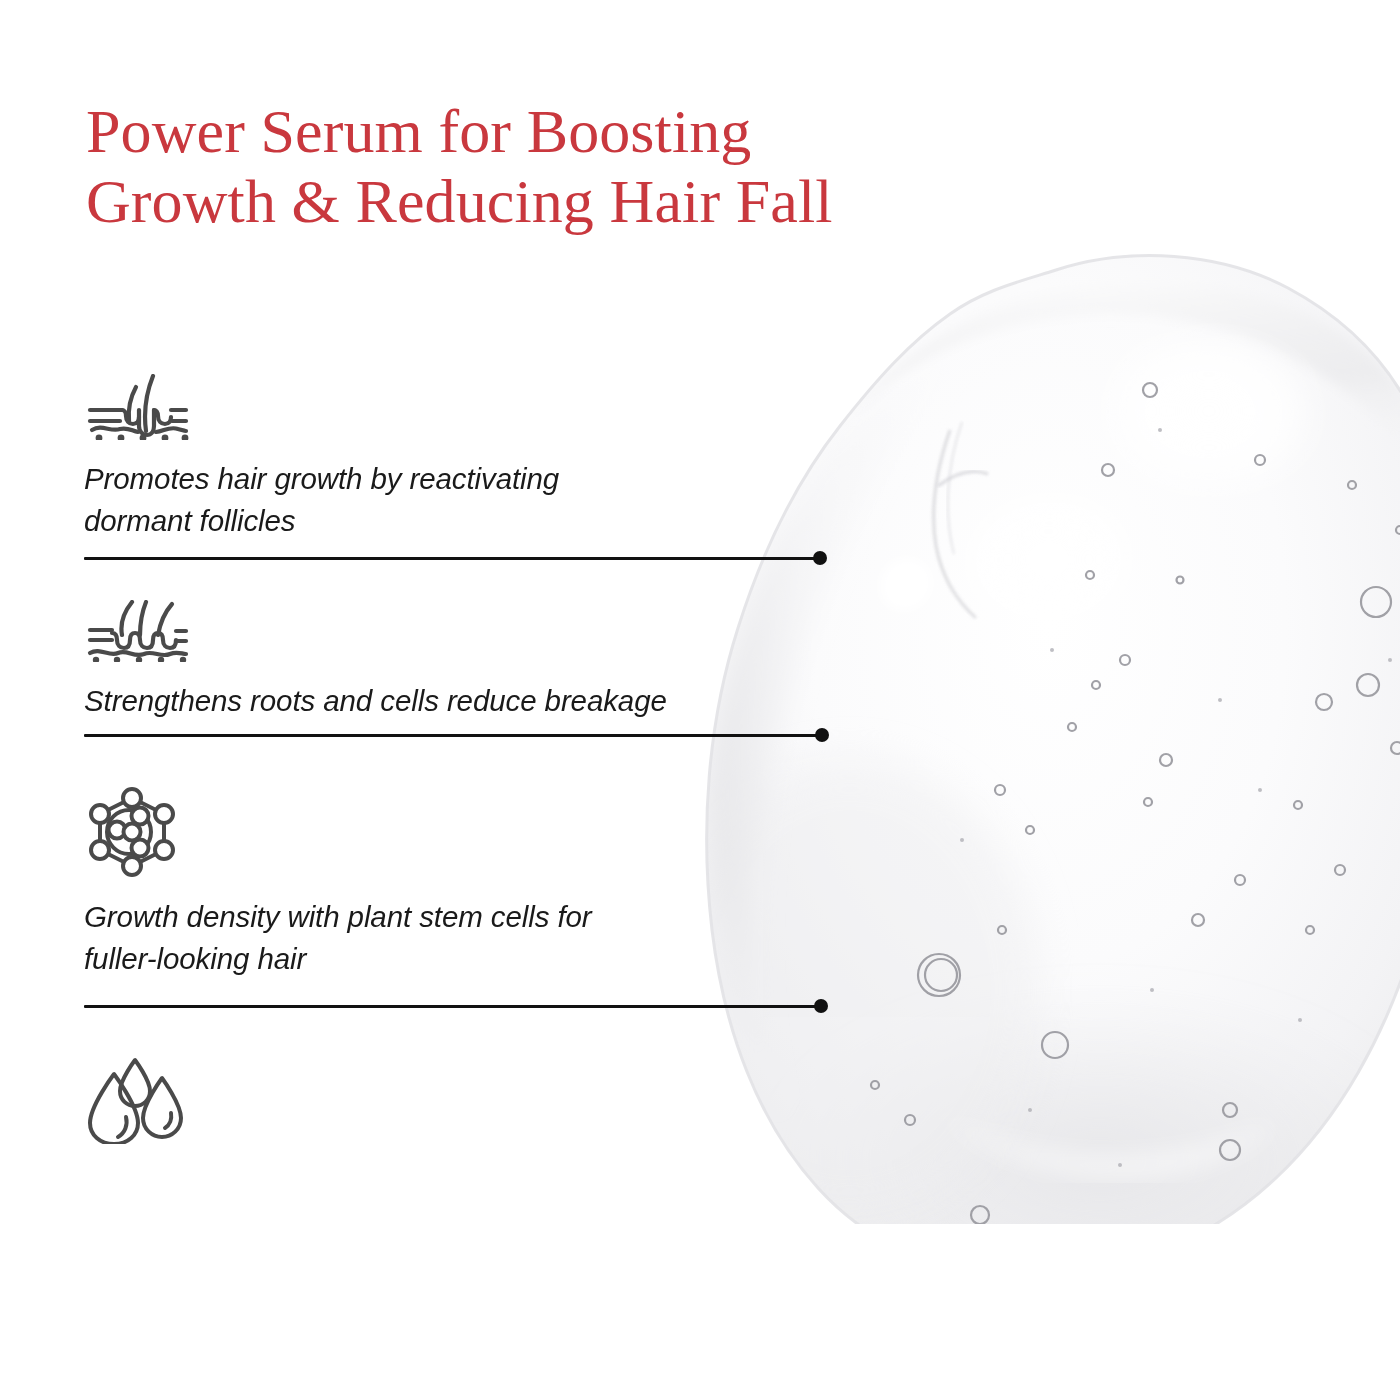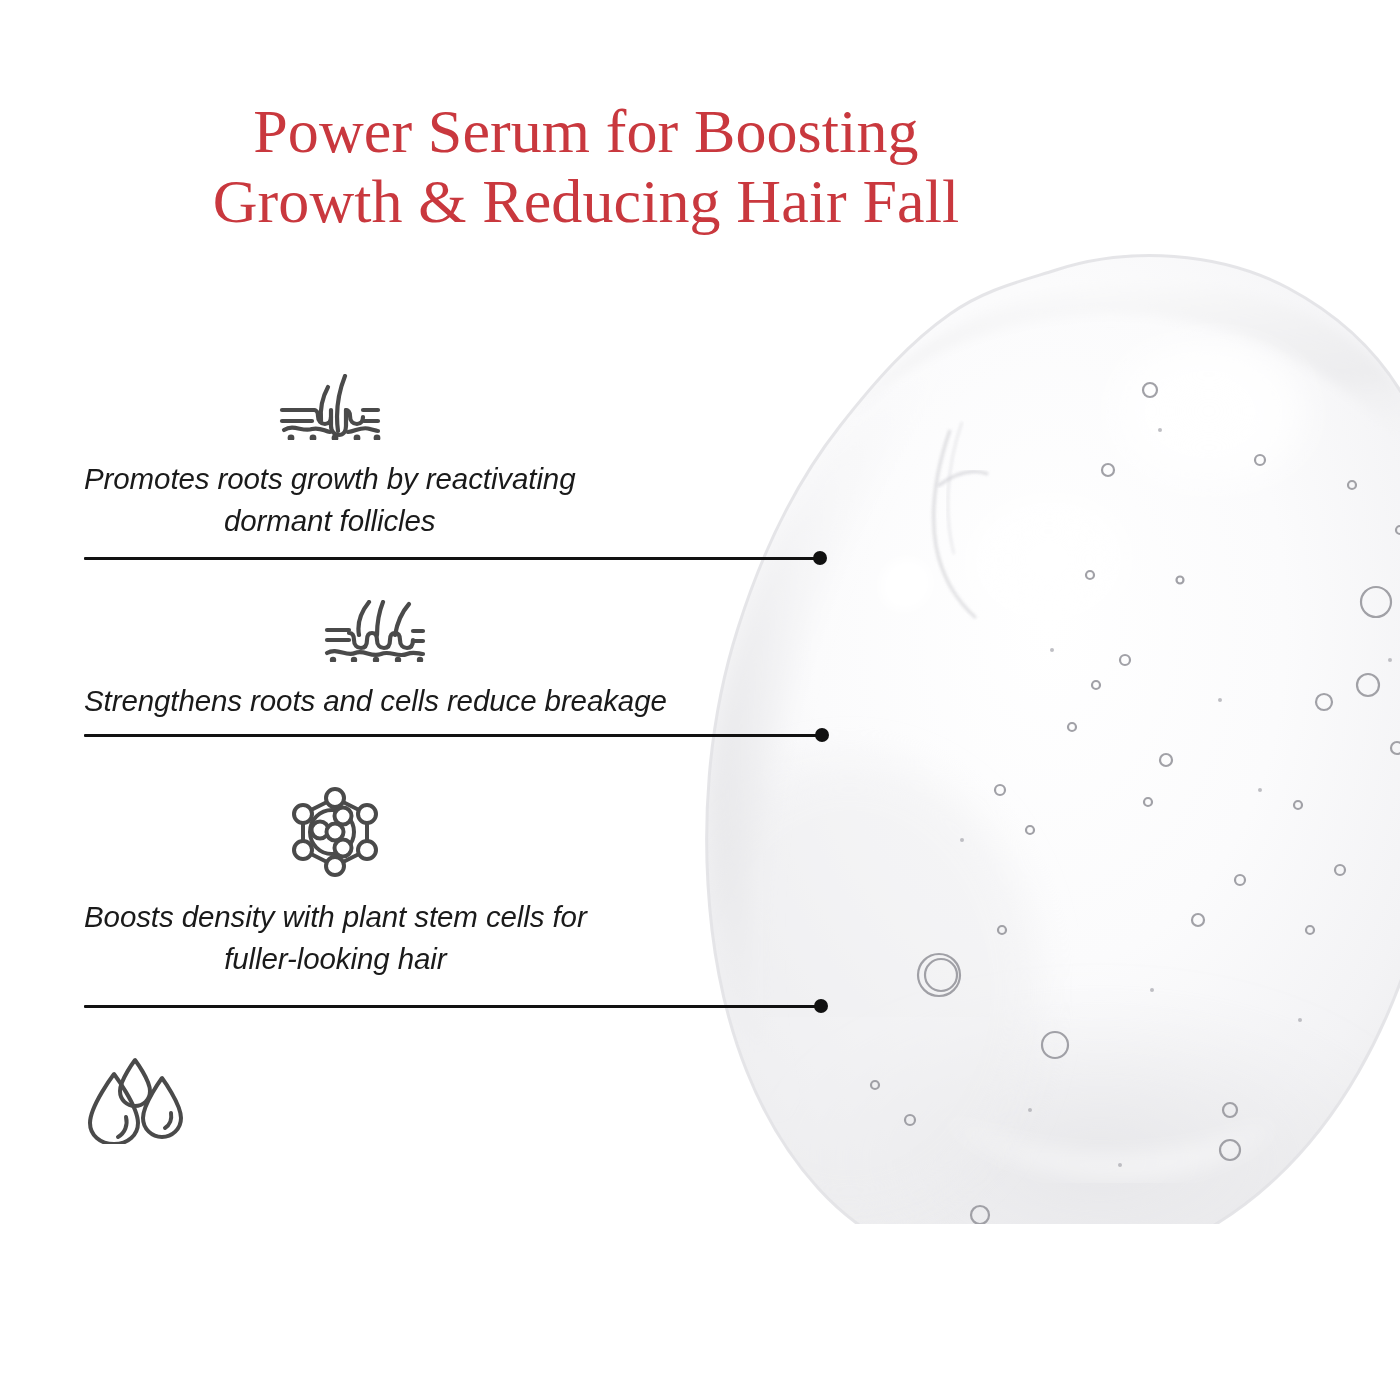--- a/index.html
+++ b/index.html
@@ -7,21 +7,20 @@
     padding: 0;
     background: #ffffff;
   }
   #page {
     position: relative;
     width: 1400px;
     height: 1224px;
     background: #ffffff;
     overflow: hidden;
     font-family: "Liberation Sans", sans-serif;
-    text-align: center;
   }
 
   
   #serum-blob {
     position: absolute;
     left: 700px;
     top: 230px;
     width: 760px;
     height: 1100px;
     pointer-events: none;
@@ -275,21 +274,21 @@
 
         <g fill="#4a4a4a" stroke="none">
           <circle cx="15" cy="64" r="3.4"></circle>
           <circle cx="37" cy="64" r="3.4"></circle>
           <circle cx="59" cy="64" r="3.4"></circle>
           <circle cx="81" cy="64" r="3.4"></circle>
           <circle cx="101" cy="64" r="3.4"></circle>
         </g>
       </svg>
     </span>
-    <div class="feature-text">Promotes roots growth by reactivating
+    <div class="feature-text">Promotes hair growth by reactivating
 dormant follicles</div>
   </div>
   <div class="feature-rule" id="rule-1">
     <span class="bar" style="width:100%"></span>
     <span class="dot" style="left:729px"></span>
   </div>
 
   <div class="feature" id="feature-2">
     <span class="feature-icon">
       <svg width="108" height="62" viewBox="0 0 108 62" xmlns="http://www.w3.org/2000/svg" fill="none" stroke="#4a4a4a" stroke-width="4.2" stroke-linecap="round" stroke-linejoin="round">
@@ -343,21 +342,21 @@
         <circle cx="16" cy="64" r="9" fill="#ffffff"></circle>
         <circle cx="16" cy="28" r="9" fill="#ffffff"></circle>
 
         <circle cx="56" cy="30" r="8.5" fill="#ffffff"></circle>
         <circle cx="33" cy="44" r="8.5" fill="#ffffff"></circle>
         <circle cx="56" cy="62" r="8.5" fill="#ffffff"></circle>
 
         <circle cx="48" cy="46" r="8.5" fill="#ffffff"></circle>
       </svg>
     </span>
-    <div class="feature-text">Boosts density with plant stem cells for
+    <div class="feature-text">Growth density with plant stem cells for
 fuller-looking hair</div>
   </div>
   <div class="feature-rule" id="rule-3">
     <span class="bar" style="width:100%"></span>
     <span class="dot" style="left:730px"></span>
   </div>
 
   <div class="feature" id="feature-4">
     <span class="feature-icon">
       <svg width="106" height="88" viewBox="0 0 106 88" xmlns="http://www.w3.org/2000/svg" fill="none" stroke="#4a4a4a" stroke-width="4" stroke-linecap="round" stroke-linejoin="round">

